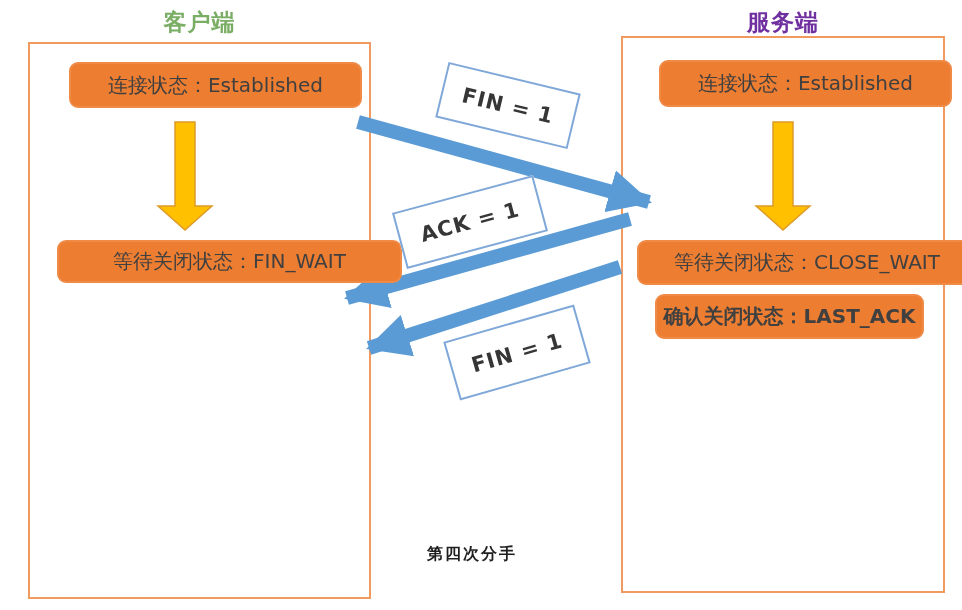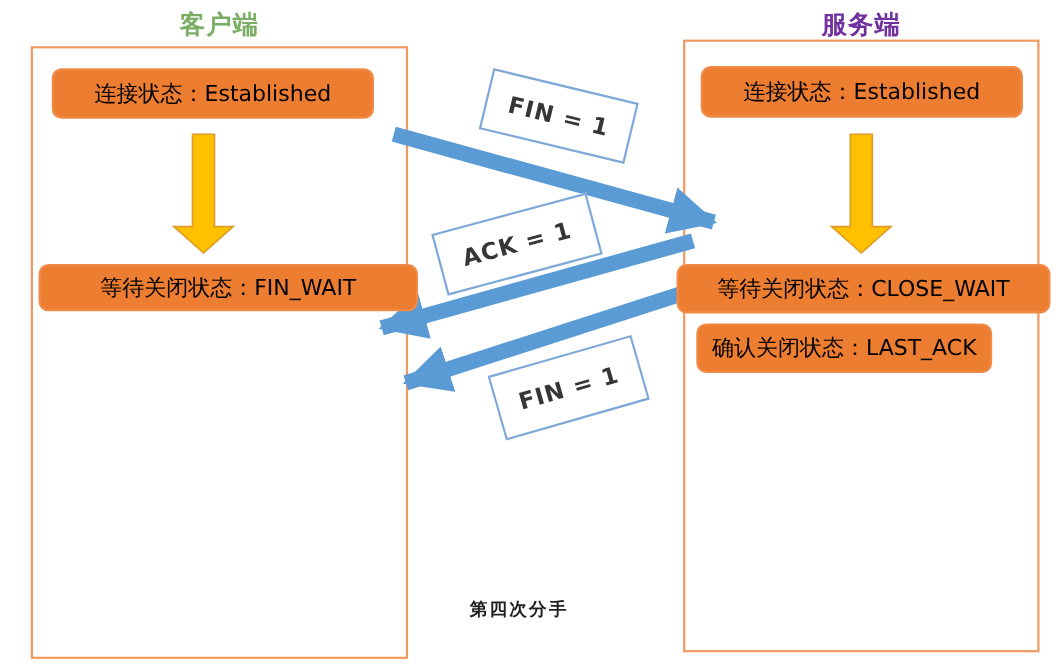--- a/index.html
+++ b/index.html
@@ -34,34 +34,35 @@
   }
   .endpoint-title.client { left: 28px; width: 343px; color: #7BAE65; }
   .endpoint-title.server { left: 621px; width: 324px; color: #7030A0; }
 
   
   .state-box {
     position: absolute;
     background: #ED7D31;
     border: 2px solid #EF8A47;
     border-radius: 9px;
-    color: #000000;
+    color: #404040;
     display: flex;
     align-items: center;
     justify-content: center;
     font-size: 20px;
     white-space: nowrap;
     z-index: 3;
     box-sizing: border-box;
+    margin-left: 22px;
   }
   .sb-client-established { left: 47px;  top: 62px;  width: 293px; height: 46px; }
   .sb-client-finwait     { left: 35px;  top: 240px; width: 345px; height: 43px; }
   .sb-server-established { left: 637px; top: 60px;  width: 293px; height: 47px; }
   .sb-server-closewait   { left: 615px; top: 240px; width: 340px; height: 45px; }
-  .sb-server-lastack     { left: 633px; top: 294px; width: 269px; height: 45px; }
+  .sb-server-lastack     { left: 633px; top: 294px; width: 269px; height: 45px; font-weight: bold; }
 
   
   .arrows {
     position: absolute;
     left: 0; top: 0;
     width: 962px; height: 610px;
     z-index: 2;
   }
 
   

